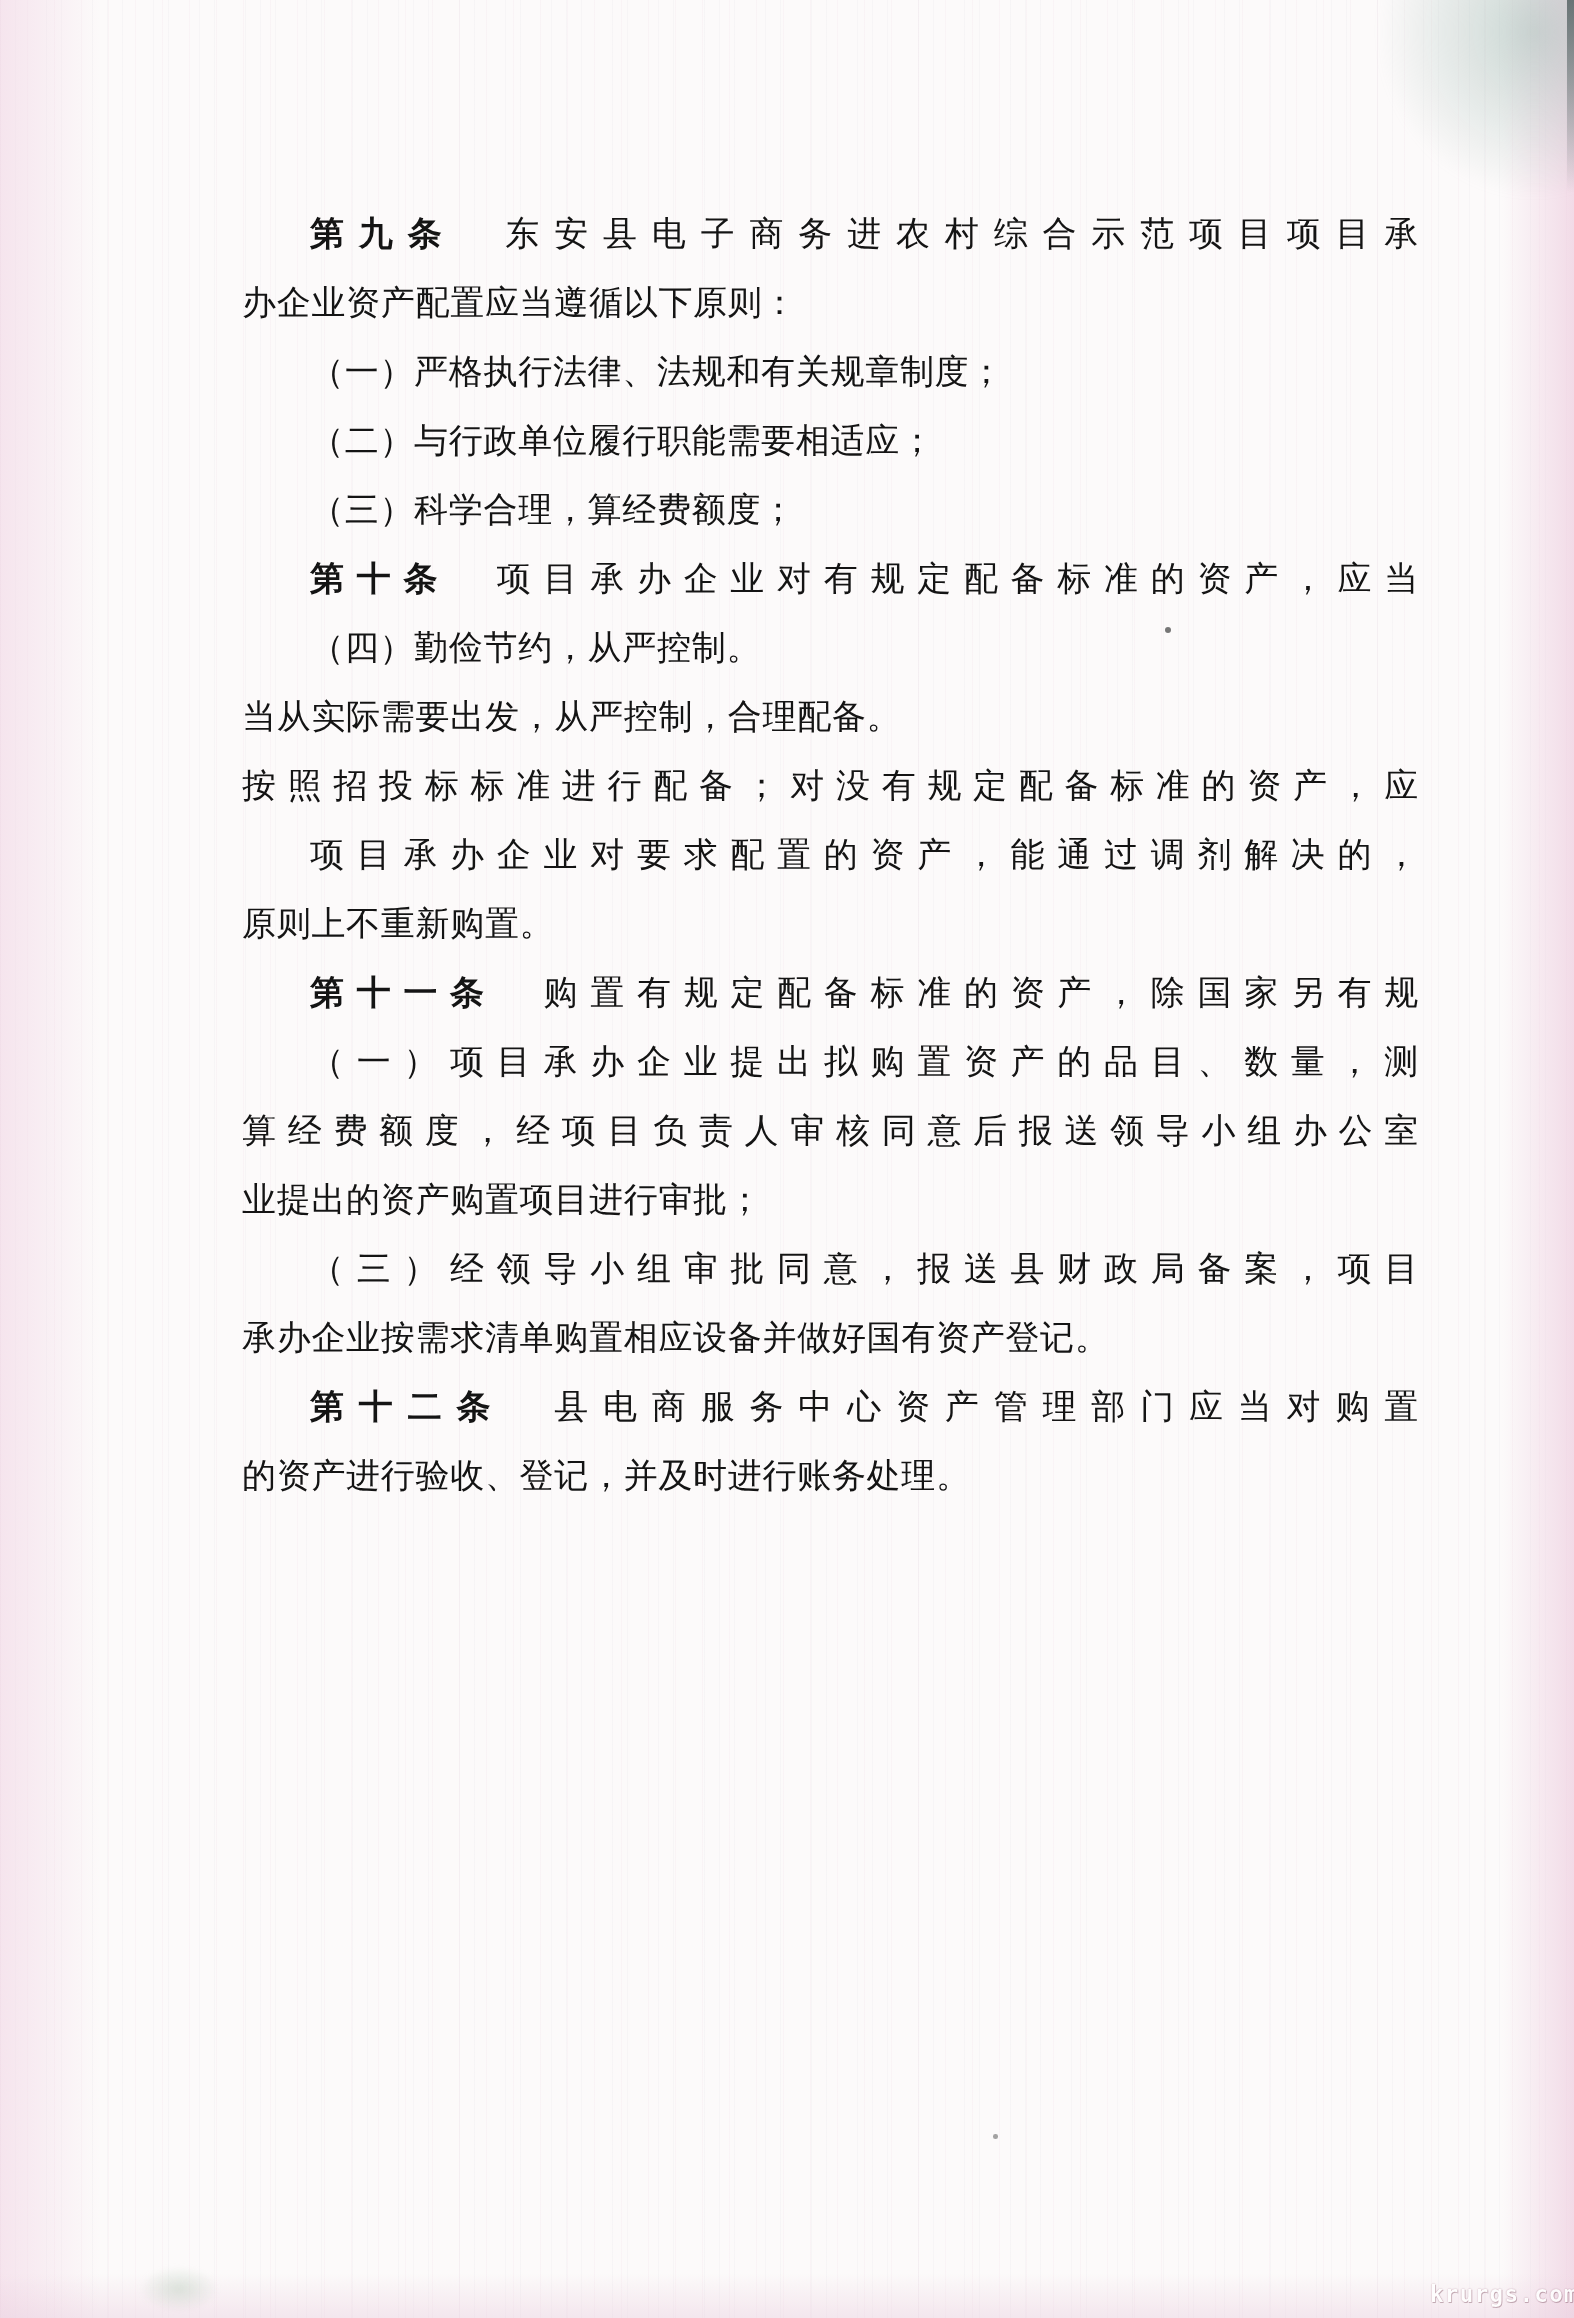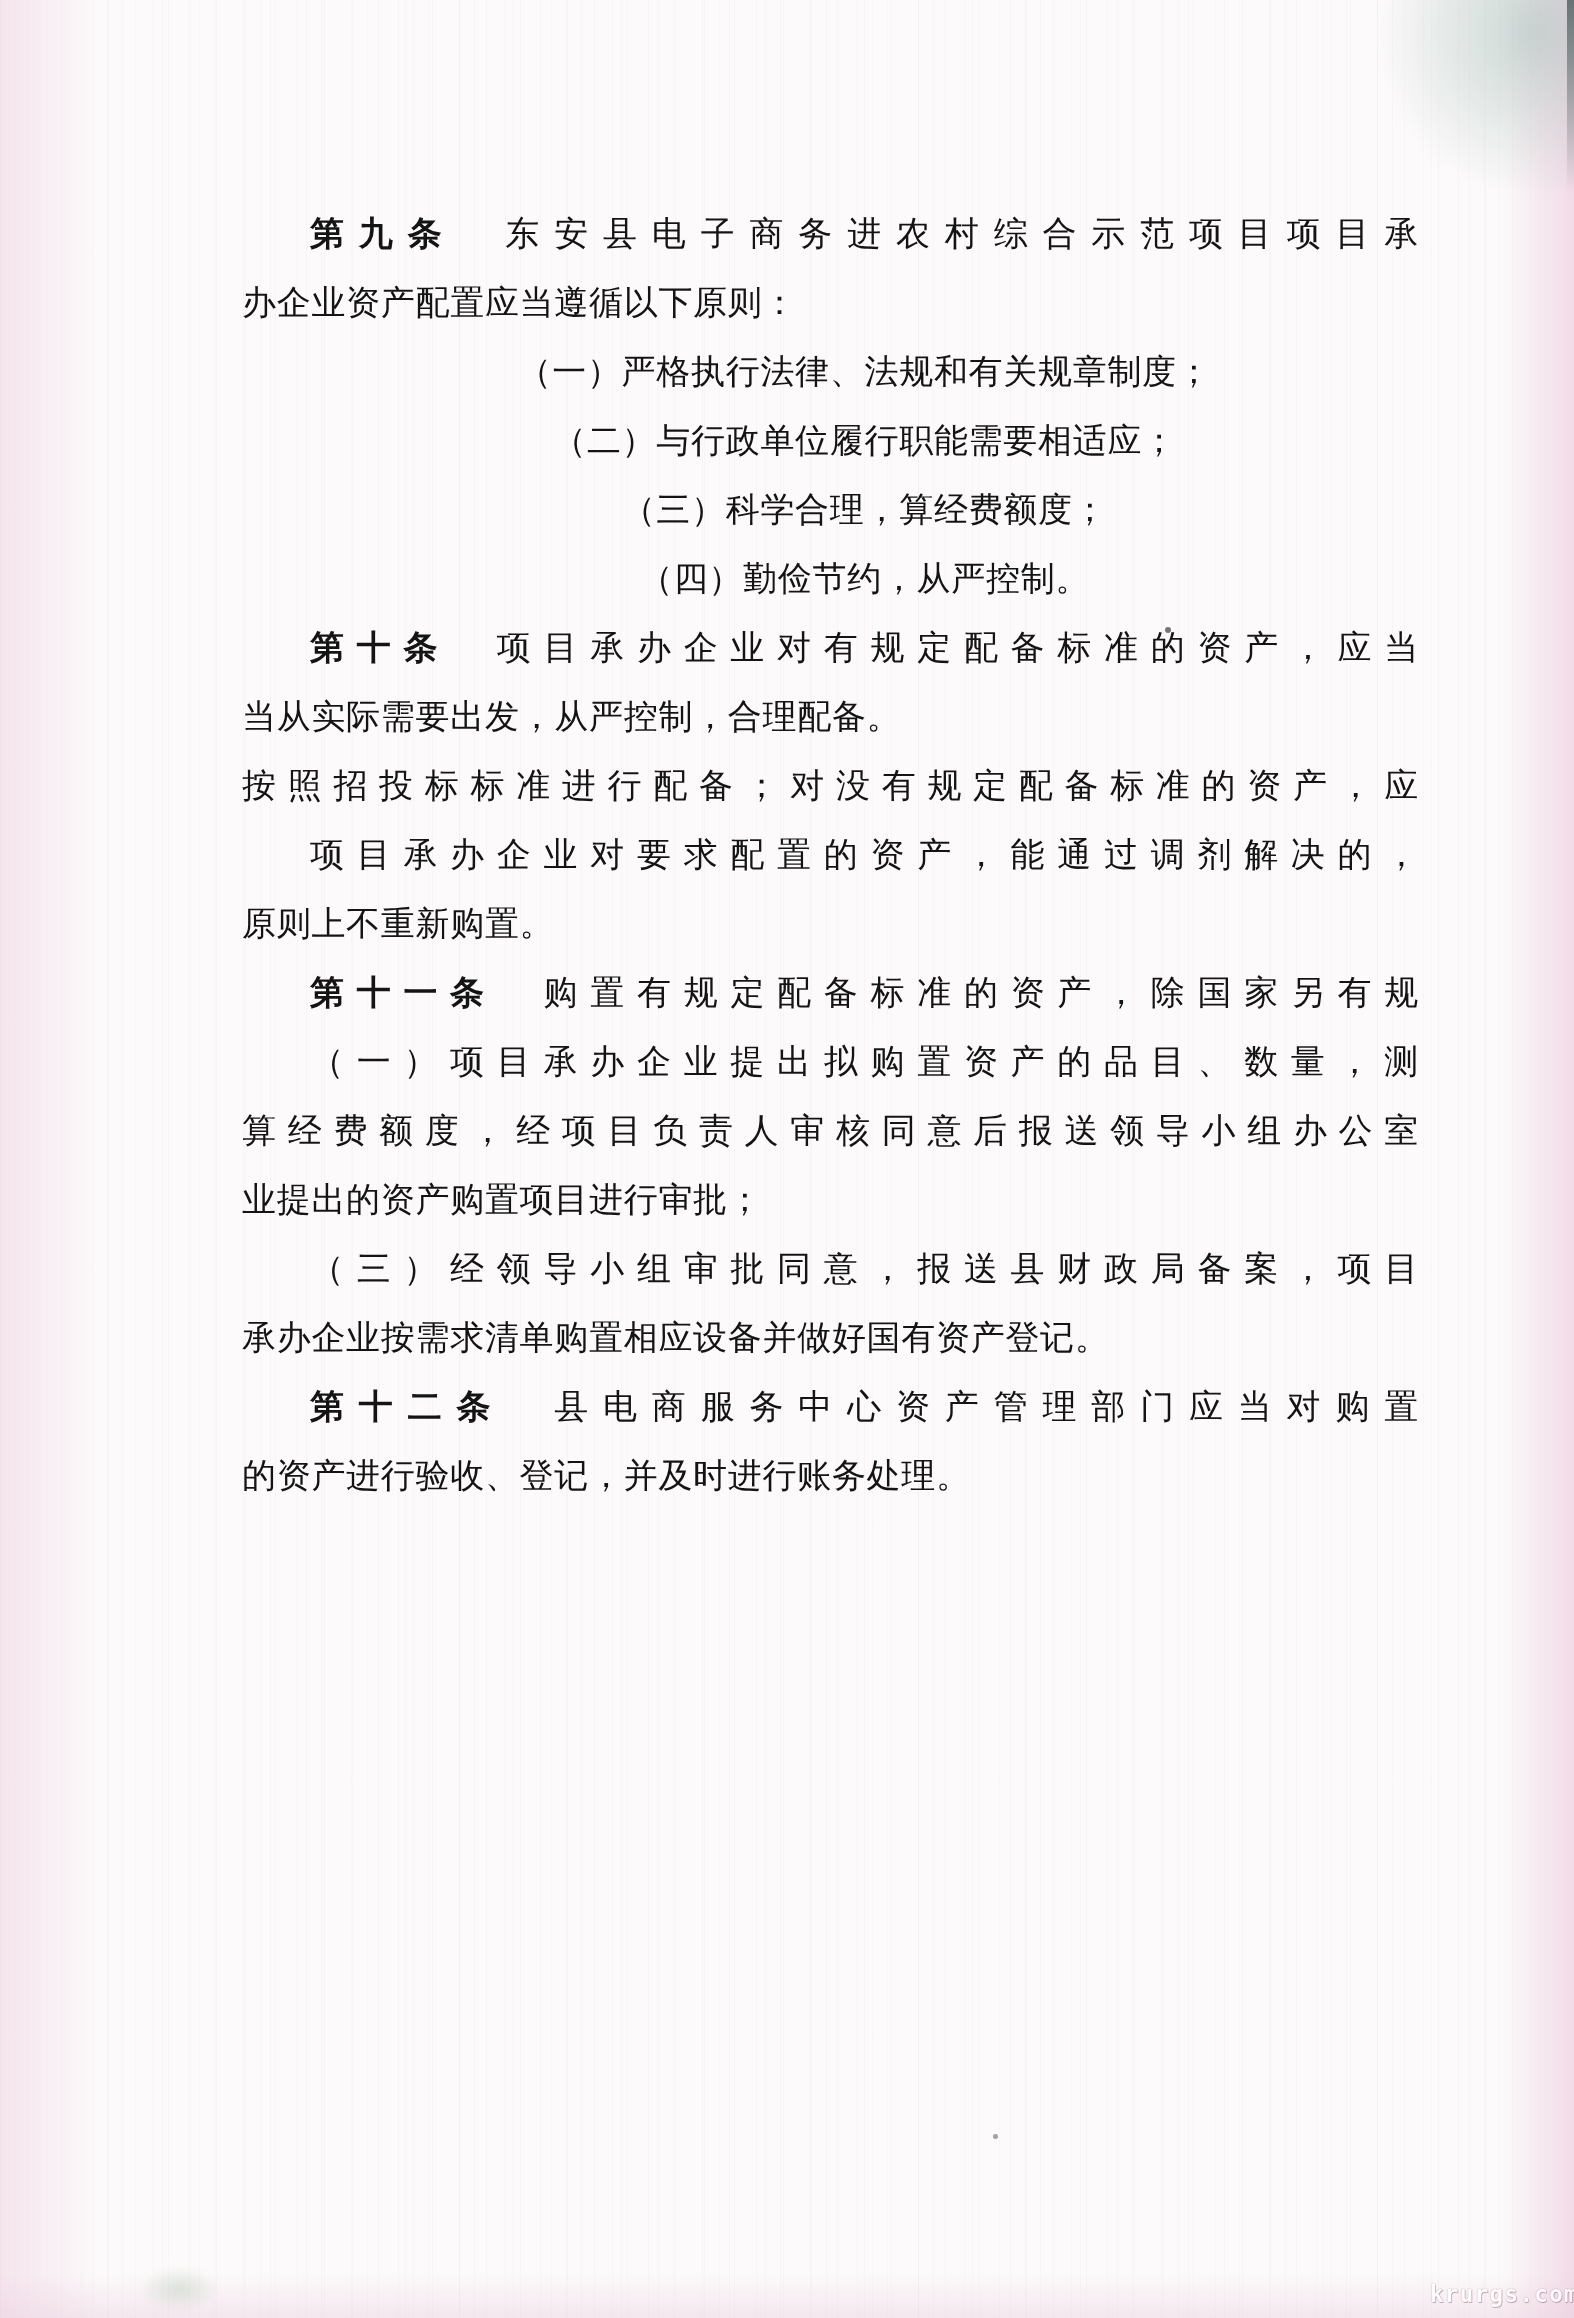--- a/index.html
+++ b/index.html
@@ -52,21 +52,21 @@
 
   .doc{
     position:absolute;
     left:242px;top:199px;width:1177px;
     font-size:34px;
     line-height:69px;
     letter-spacing:0.7px;
   }
   .line{white-space:nowrap;}
   .line.jfull{white-space:normal;text-align:justify;text-align-last:justify;}
-  .line.ind{text-indent:2em;text-align:center;}
+  .line.ind{text-indent:2em;}
   .hd{font-weight:bold;font-family:"Liberation Sans","DejaVu Sans",sans-serif;}
   .watermark{
     position:absolute;right:-4px;bottom:12px;
     font-family:"DejaVu Sans Mono","Liberation Mono",monospace;
     font-size:22.6px;font-weight:bold;letter-spacing:1.3px;
     color:#ffffff;
     text-shadow:0 0 1.3px rgba(130,60,85,0.65), 0.7px 0.7px 0 rgba(120,80,95,0.4);
     opacity:.9;
   }
 </style>
@@ -83,22 +83,22 @@
   <div class="smudge-bottomleft"></div>
   <div class="speck s1"></div>
   <div class="speck s2"></div>
 
   <div class="doc">
       <div class="line ind jfull"><span class="hd">第九条</span><span class="rs">　东安县电子商务进农村综合示范项目项目承</span></div>
       <div class="line"><span class="hd"></span><span class="rs">办企业资产配置应当遵循以下原则：</span></div>
       <div class="line ind"><span class="hd"></span><span class="rs">（一）严格执行法律、法规和有关规章制度；</span></div>
       <div class="line ind"><span class="hd"></span><span class="rs">（二）与行政单位履行职能需要相适应；</span></div>
       <div class="line ind"><span class="hd"></span><span class="rs">（三）科学合理，算经费额度；</span></div>
+      <div class="line ind jfull"><span class="hd">第十条</span><span class="rs">　项目承办企业对有规定配备标准的资产，应当</span></div>
       <div class="line ind"><span class="hd"></span><span class="rs">（四）勤俭节约，从严控制。</span></div>
-      <div class="line ind jfull"><span class="hd">第十条</span><span class="rs">　项目承办企业对有规定配备标准的资产，应当</span></div>
       <div class="line"><span class="hd"></span><span class="rs">当从实际需要出发，从严控制，合理配备。</span></div>
       <div class="line jfull"><span class="hd"></span><span class="rs">按照招投标标准进行配备；对没有规定配备标准的资产，应</span></div>
       <div class="line ind jfull"><span class="hd"></span><span class="rs">项目承办企业对要求配置的资产，能通过调剂解决的，</span></div>
       <div class="line"><span class="hd"></span><span class="rs">原则上不重新购置。</span></div>
       <div class="line ind jfull"><span class="hd">第十一条</span><span class="rs">　购置有规定配备标准的资产，除国家另有规</span></div>
       <div class="line ind jfull"><span class="hd"></span><span class="rs">（一）项目承办企业提出拟购置资产的品目、数量，测</span></div>
       <div class="line jfull"><span class="hd"></span><span class="rs">算经费额度，经项目负责人审核同意后报送领导小组办公室</span></div>
       <div class="line"><span class="hd"></span><span class="rs">业提出的资产购置项目进行审批；</span></div>
       <div class="line ind jfull"><span class="hd"></span><span class="rs">（三）经领导小组审批同意，报送县财政局备案，项目</span></div>
       <div class="line"><span class="hd"></span><span class="rs">承办企业按需求清单购置相应设备并做好国有资产登记。</span></div>

